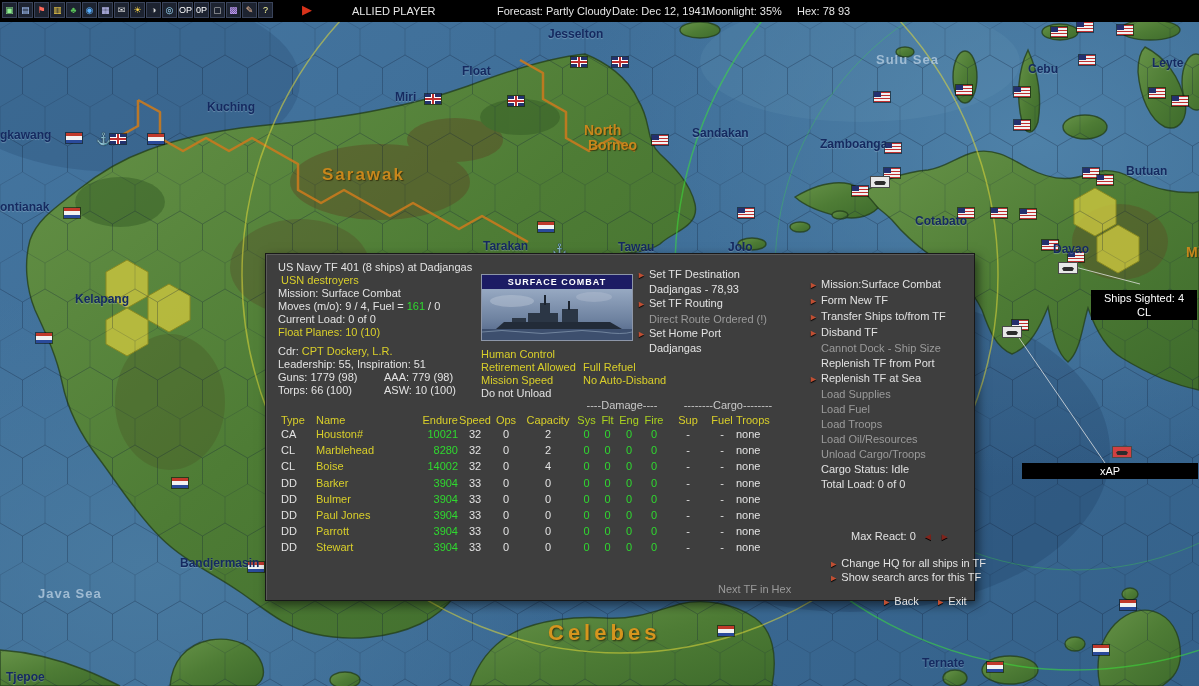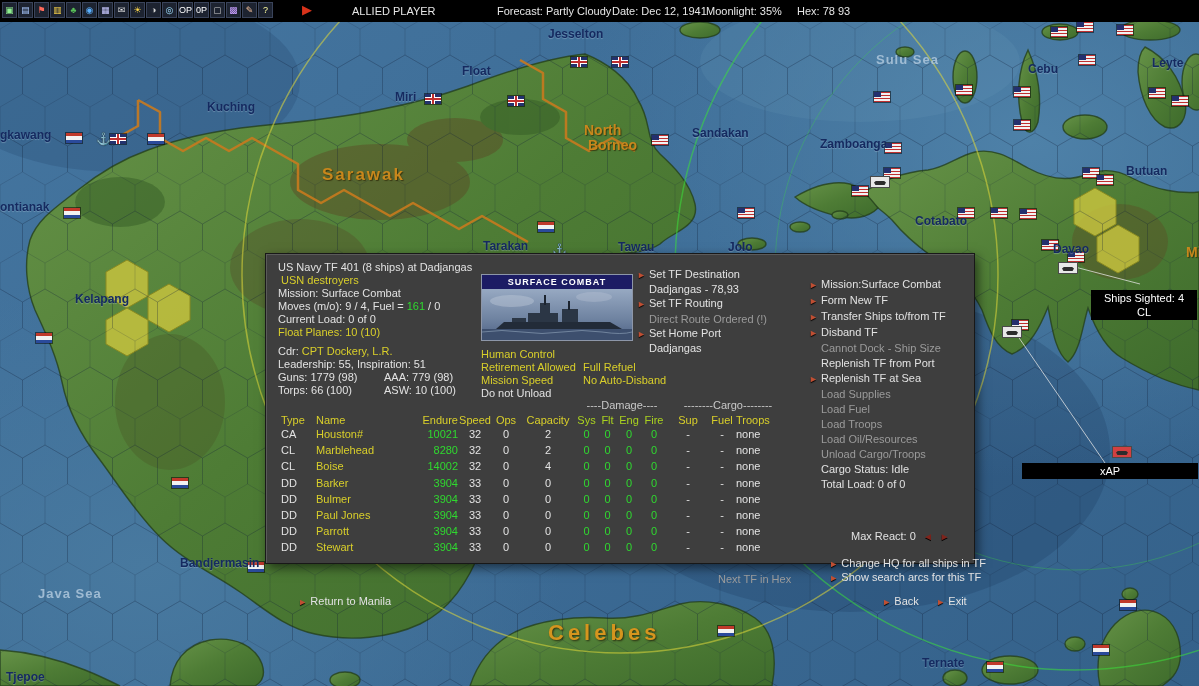--- a/index.html
+++ b/index.html
@@ -31,21 +31,21 @@
 .flag.uk{background:#23326e}
 .flag.uk::before{content:"";position:absolute;inset:0;background:linear-gradient(90deg,transparent 40%,#fff 40%,#fff 60%,transparent 60%),linear-gradient(180deg,transparent 28%,#fff 28%,#fff 72%,transparent 72%)}
 .flag.uk::after{content:"";position:absolute;inset:0;background:linear-gradient(90deg,transparent 45%,#c03030 45%,#c03030 55%,transparent 55%),linear-gradient(180deg,transparent 38%,#c03030 38%,#c03030 62%,transparent 62%)}
 .flag.nl{background:linear-gradient(180deg,#c0392b 0 33%,#f2f2f2 33% 66%,#2a4a9b 66% 100%)}
 .anchor{position:absolute;color:#c62828;font-size:12px;line-height:12px;text-shadow:0 0 1px #000;z-index:5}
 .shipmark{position:absolute;width:20px;height:12px;background:#e8e8e8;border:1px solid #4a4a4a;z-index:5;cursor:pointer}
 .shipmark::after{content:"";position:absolute;left:3px;right:3px;bottom:2px;height:4px;background:#2c2c2c;clip-path:polygon(0 40%,15% 0,85% 0,100% 40%,88% 100%,12% 100%)}
 .shipmark.enemy{background:#d24040}
 .mtooltip{position:absolute;background:#000;color:#fff;font-size:11px;line-height:14px;text-align:center;padding:1px 4px;z-index:40}
 
-.dlg{position:absolute;left:265px;top:253px;width:710px;height:311px;background:#3e3e3e;border:1px solid #181818;box-shadow:inset 1px 1px 0 #5a5a5a,3px 4px 10px rgba(0,0,0,.55);z-index:30;font-size:11px}
+.dlg{position:absolute;left:265px;top:253px;width:710px;height:348px;background:#3e3e3e;border:1px solid #181818;box-shadow:inset 1px 1px 0 #5a5a5a,3px 4px 10px rgba(0,0,0,.55);z-index:30;font-size:11px}
 .c-w{color:#e2e2e2}.c-y{color:#d9cf2a}.c-g{color:#2fd82f}.c-d{color:#9b9b9b}.c-yg{color:#aad21f}
 .iline{line-height:13px;white-space:pre}
 .iline.gap{height:6px}
 .tfinfo{position:absolute;left:12px;top:7px}
 .tfimg{position:absolute;left:215px;top:20px;width:152px;height:67px;border:1px solid #8d96a8;background:#5f7396}
 .imgcap{height:14px;background:#1c1c64;color:#fff;font-size:9px;font-weight:bold;letter-spacing:1px;text-align:center;line-height:14px}
 .toggles{position:absolute;left:215px;top:94px}
 .mrow{line-height:14.2px;white-space:pre;cursor:default}
 .rarrow{display:inline-block;width:12px;color:#bf4f33;font-size:9px;text-shadow:0 1px 1px #000}
 .menuL{position:absolute;left:371px;top:13px}
@@ -58,21 +58,21 @@
 .thead{position:absolute;top:13px;left:0}
 .tbody{position:absolute;top:27px;left:0}
 .trow{display:grid;grid-template-columns:35px 97px 45px 34px 28px 56px 21px 21px 22px 28px 40px 28px 52px;height:16.2px;align-items:center}
 .trow span{white-space:nowrap}
 .ar{text-align:right}.ac{text-align:center}
 .react{position:absolute;left:585px;top:276px;white-space:nowrap}
 .reactbtn{display:inline-block;color:#7e241c;font-size:10px;margin-left:4px;cursor:pointer;text-shadow:0 1px 0 #000}
 .hqrow{position:absolute;left:545px;top:291px;white-space:pre}
 .arcsrow{position:absolute;left:545px;top:305px;white-space:pre}
 .fret{position:absolute;left:14px;top:329px;white-space:pre;cursor:pointer}
-.fnext{position:absolute;left:452px;top:319px;cursor:pointer}
+.fnext{position:absolute;left:452px;top:329px;cursor:pointer}
 .fback{position:absolute;left:598px;top:329px;white-space:pre;cursor:pointer}
 .fexit{position:absolute;left:652px;top:329px;white-space:pre;cursor:pointer}
 </style>
 </head>
 <body>
 
 <div id="stage">
 
   <div class="topbar">
     <div class="tbicons">
@@ -486,23 +486,20 @@
       <span class="reactbtn">◄</span>
       <span class="reactbtn">►</span>
     </div>
     <div class="hqrow">
       <span class="rarrow">►</span><span class="c-w">Change HQ for all ships in TF</span>
     </div>
     <div class="arcsrow">
       <span class="rarrow">►</span><span class="c-w">Show search arcs for this TF</span>
     </div>
 
-    <div class="fret">
-      <span class="rarrow">►</span><span class="c-w">Return to Manila</span>
-    </div>
     <div class="fnext">
       <span class="c-d">Next TF in Hex</span>
     </div>
     <div class="fback">
       <span class="rarrow">►</span><span class="c-w">Back</span>
     </div>
     <div class="fexit">
       <span class="rarrow">►</span><span class="c-w">Exit</span>
     </div>
   </div>

